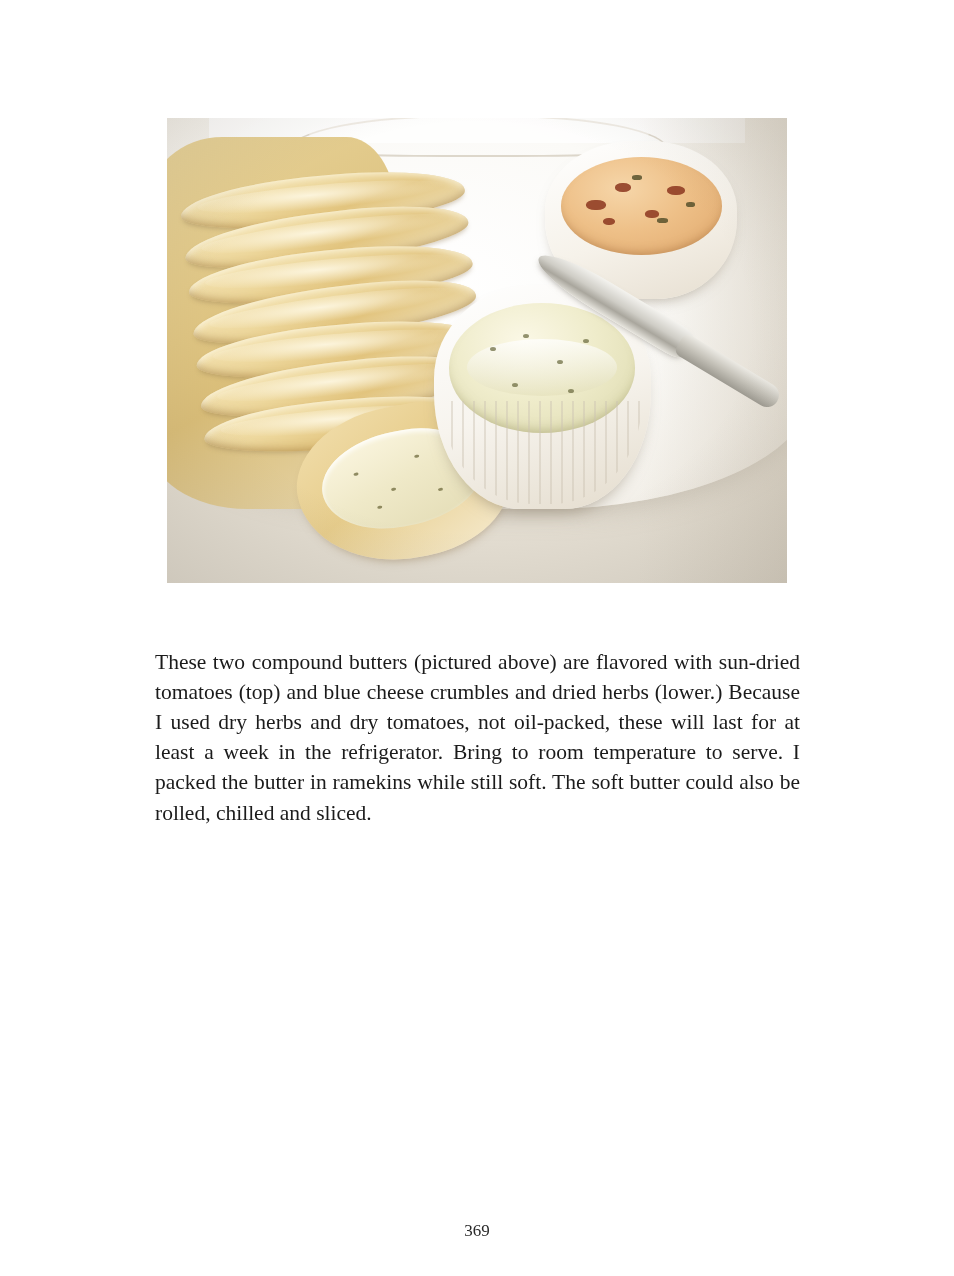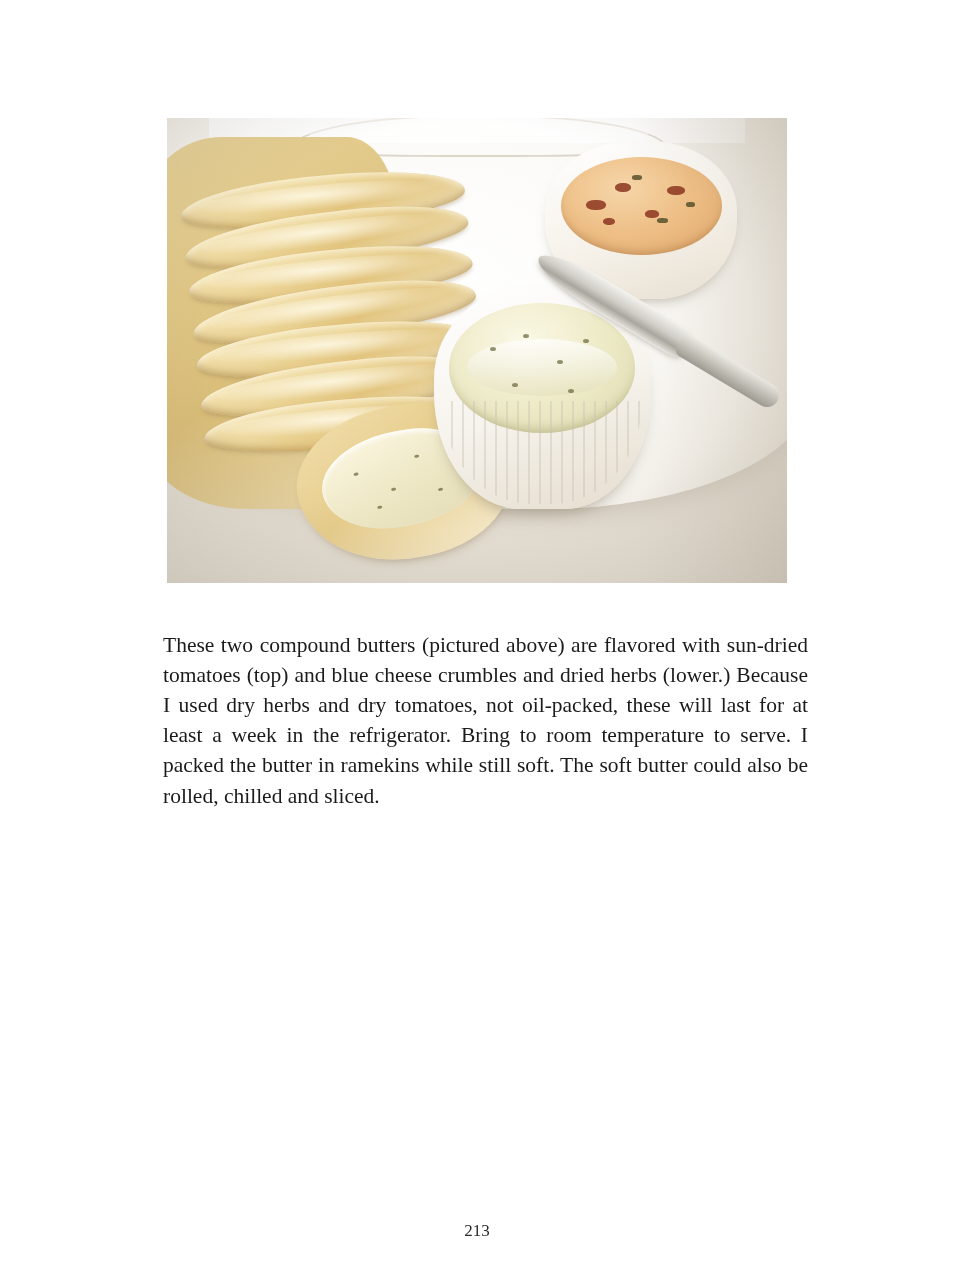--- a/index.html
+++ b/index.html
@@ -301,28 +301,27 @@
     position: absolute;
     inset: 0;
     background: radial-gradient(ellipse 80% 80% at 50% 45%, rgba(0,0,0,0) 55%, rgba(90,82,70,0.18) 100%);
     pointer-events: none;
   }
 
   
   .body-text {
     position: absolute;
     left: 155px;
-    top: 608px;
+    top: 625px;
     width: 645px;
     font-size: 21.5px;
     line-height: 30.2px;
     text-align: justify;
     text-justify: inter-word;
     color: #1b1b1b;
-    margin-left: 8px;
   }
 
   .page-number {
     position: absolute;
     top: 1221px;
     left: 0;
     width: 954px;
     text-align: center;
     font-size: 17px;
     color: #2b2b2b;
@@ -395,15 +394,15 @@
         <div class="blade"></div>
         <div class="handle"></div>
       </div>
 
       <div class="photo-vignette"></div>
     </div>
   </div>
 
   <p class="body-text">These two compound butters (pictured above) are flavored with sun-dried tomatoes (top) and blue cheese crumbles and dried herbs (lower.) Because I used dry herbs and dry tomatoes, not oil-packed, these will last for at least a week in the refrigerator.  Bring to room temperature to serve. I packed the butter in ramekins while still soft. The soft butter could also be rolled, chilled and sliced.</p>
 
-  <div class="page-number">213</div>
+  <div class="page-number">369</div>
 
 </div>
 
 </body></html>

